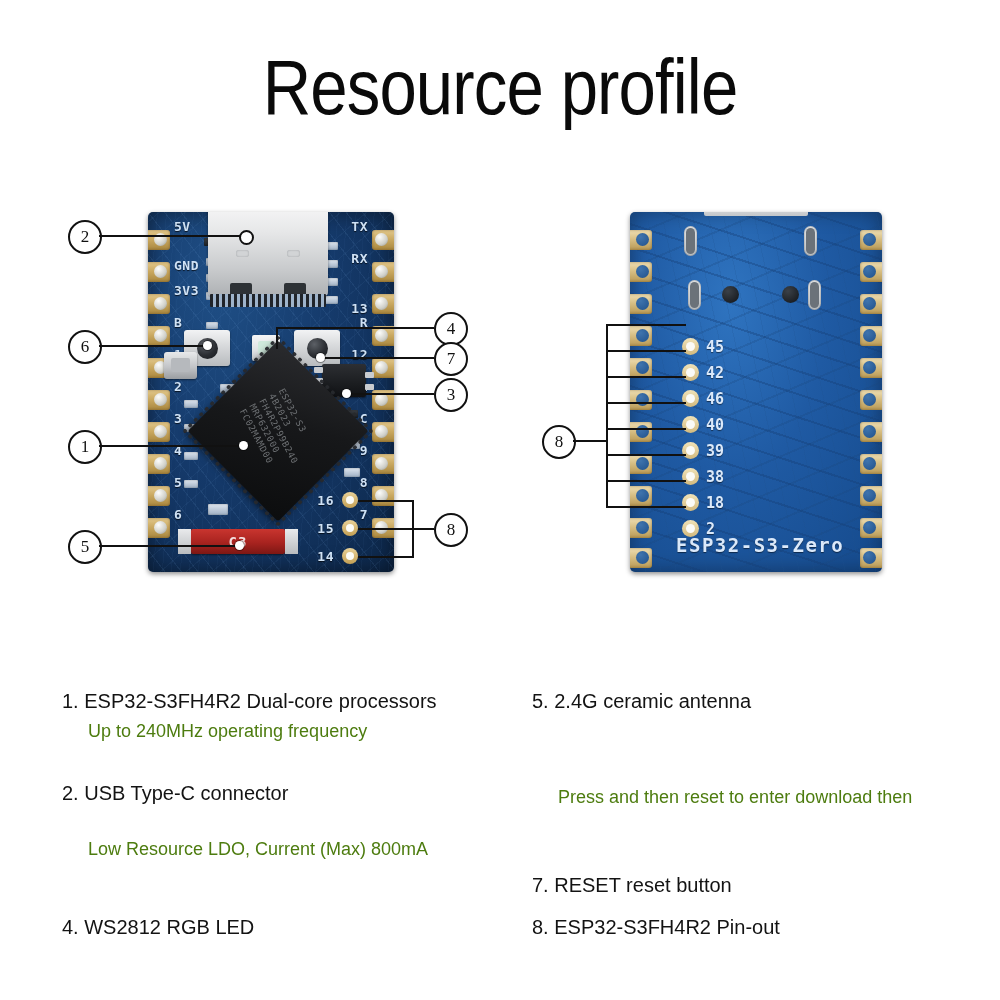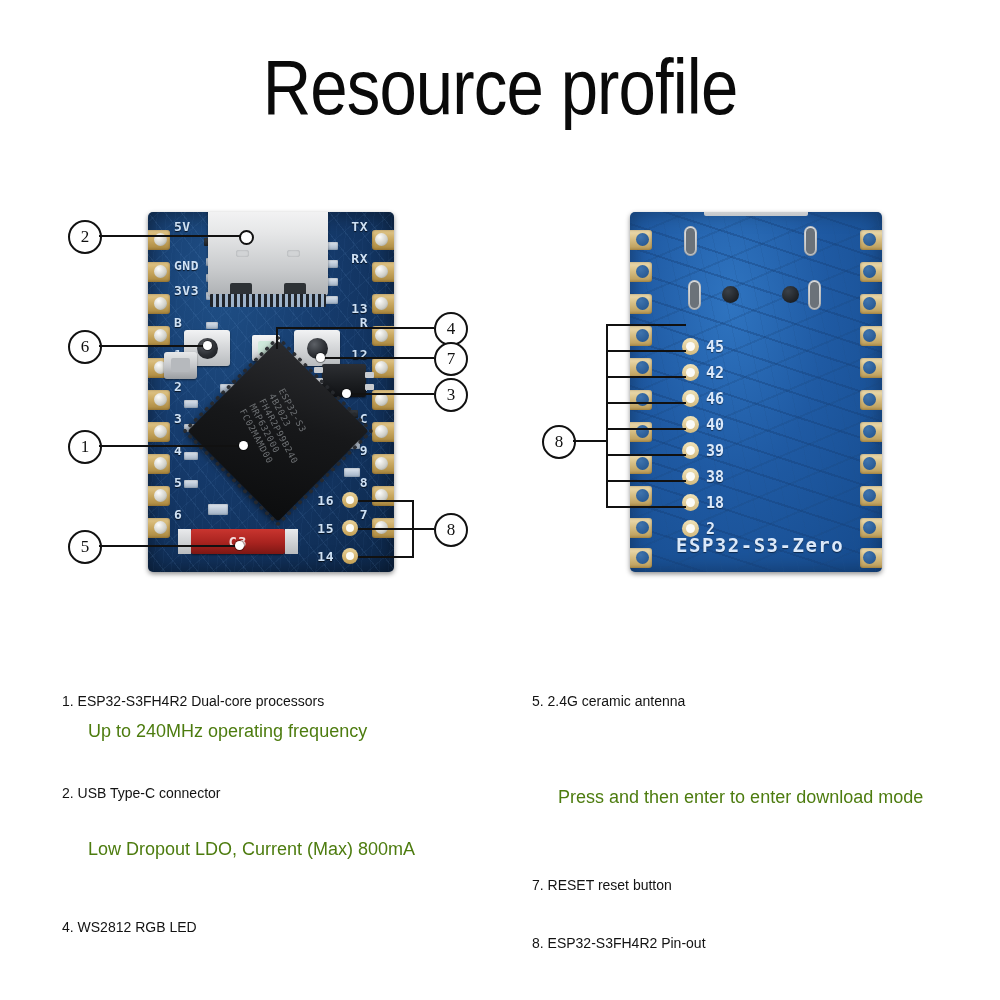--- a/index.html
+++ b/index.html
@@ -254,21 +254,21 @@
     background:#fff;z-index:11;box-shadow:0 0 0 1px rgba(0,0,0,.35);
   }
 
   
   .legend{position:absolute;left:0;top:660px;width:1000px;height:320px;}
   .col{position:absolute;top:0;}
   .col.left{left:62px;width:470px;}
   .col.right{left:532px;width:468px;}
   .item{position:absolute;left:0;width:100%;}
   .item .main{
-    font-size:14px;line-height:26px;color:#131313;font-weight:400;
+    font-size:20px;line-height:26px;color:#131313;font-weight:400;
     white-space:nowrap;
   }
   .item .sub{
     font-size:18px;line-height:24px;color:#4d7c0f;font-weight:400;
     margin-top:5px;margin-left:26px;white-space:nowrap;
   }
 </style>
 </head>
 <body>
 
@@ -639,37 +639,37 @@
 
     <div class="col left">
       <div class="item" style="top:28px">
         <div class="main">1. ESP32-S3FH4R2 Dual-core processors</div>
         <div class="sub">Up to 240MHz operating frequency</div>
       </div>
       <div class="item" style="top:120px">
         <div class="main">2. USB Type-C connector</div>
       </div>
       <div class="item" style="top:172px">
-        <div class="sub">Low Dropout LDO, Current (Max) 800mA</div>
+        <div class="sub">Low Resource LDO, Current (Max) 800mA</div>
       </div>
       <div class="item" style="top:254px">
         <div class="main">4. WS2812  RGB LED</div>
       </div>
     </div>
 
     <div class="col right">
       <div class="item" style="top:28px">
         <div class="main">5. 2.4G ceramic antenna</div>
       </div>
       <div class="item" style="top:120px">
-        <div class="sub">Press and then enter to enter download mode</div>
+        <div class="sub">Press and then reset to enter download then</div>
       </div>
       <div class="item" style="top:212px">
         <div class="main">7. RESET reset button</div>
       </div>
-      <div class="item" style="top:270px">
+      <div class="item" style="top:254px">
         <div class="main">8. ESP32-S3FH4R2 Pin-out</div>
       </div>
     </div>
 
   </div>
 
 </div>
 
 </body></html>

